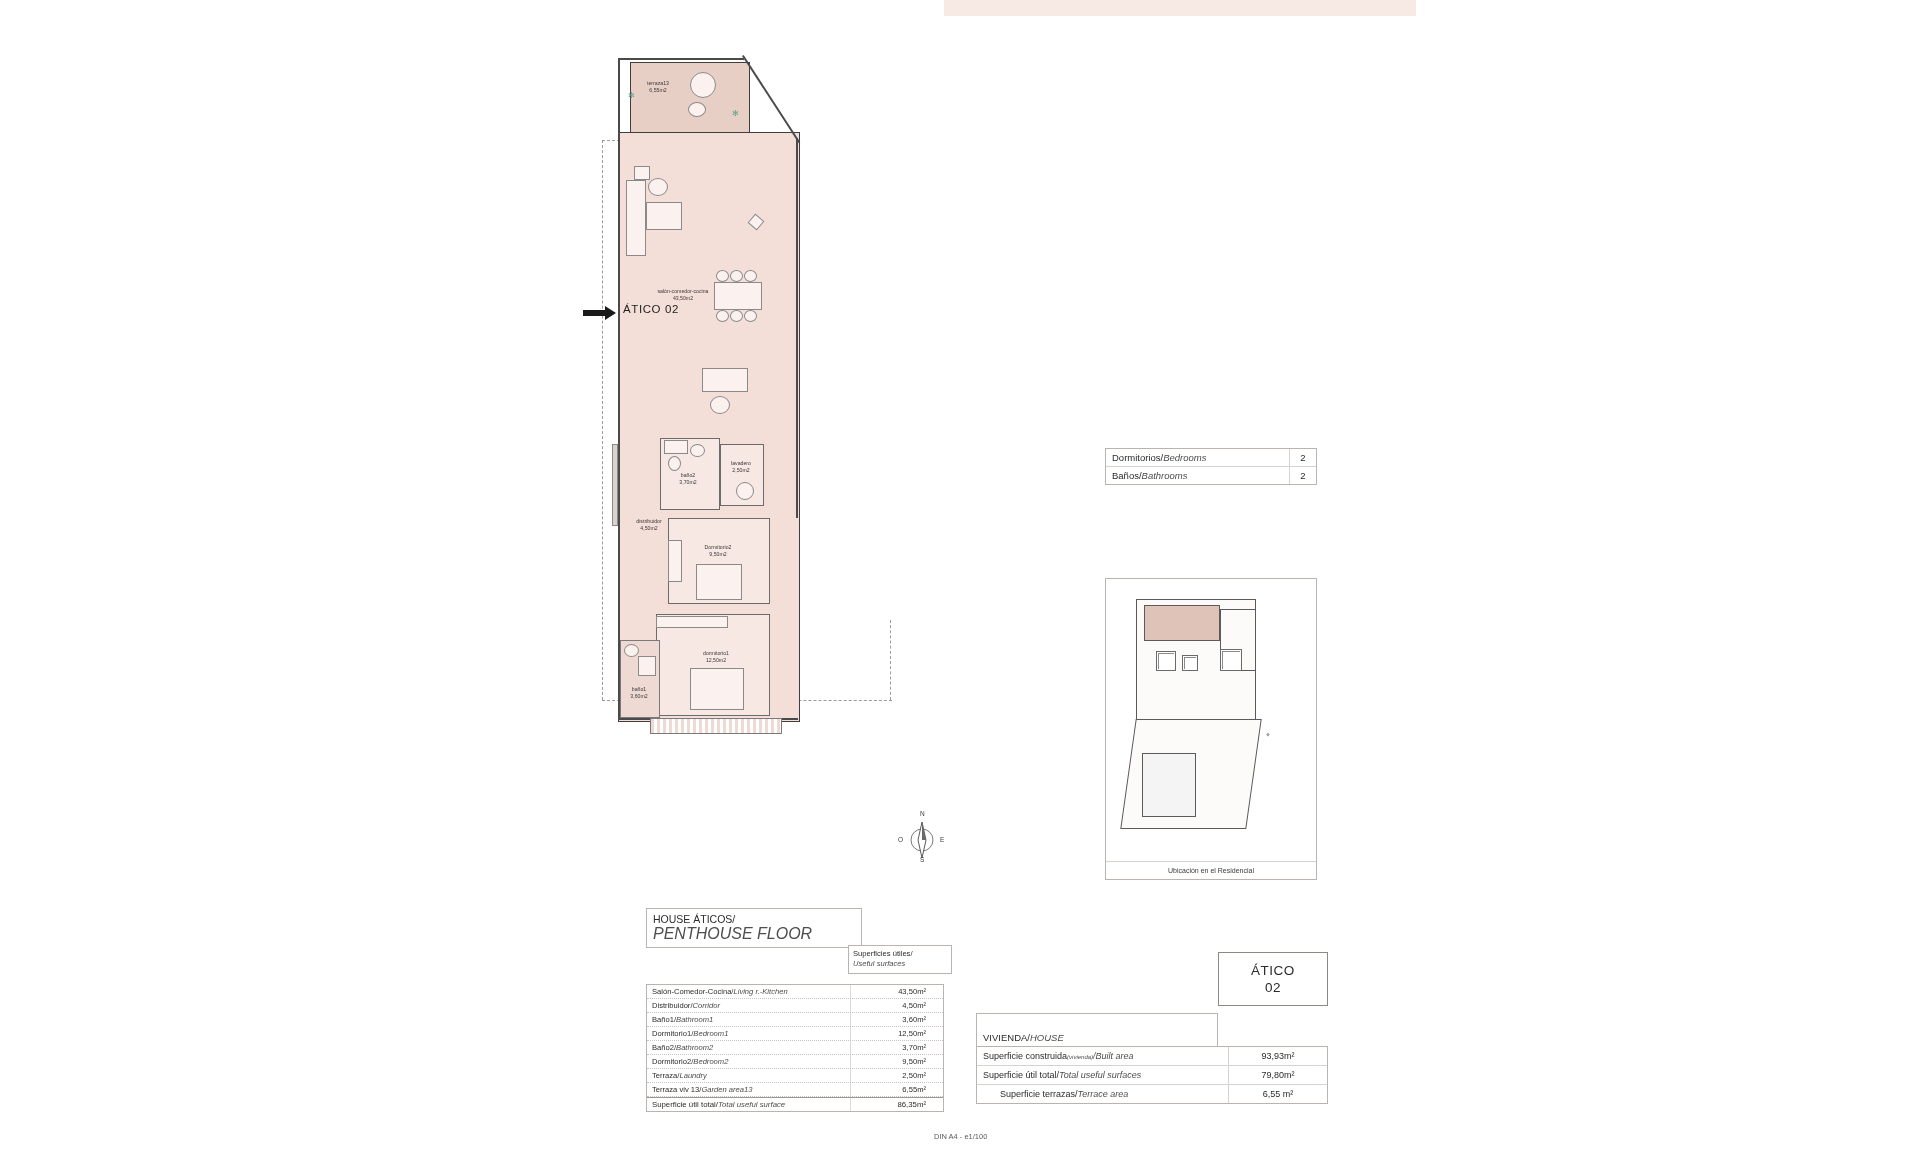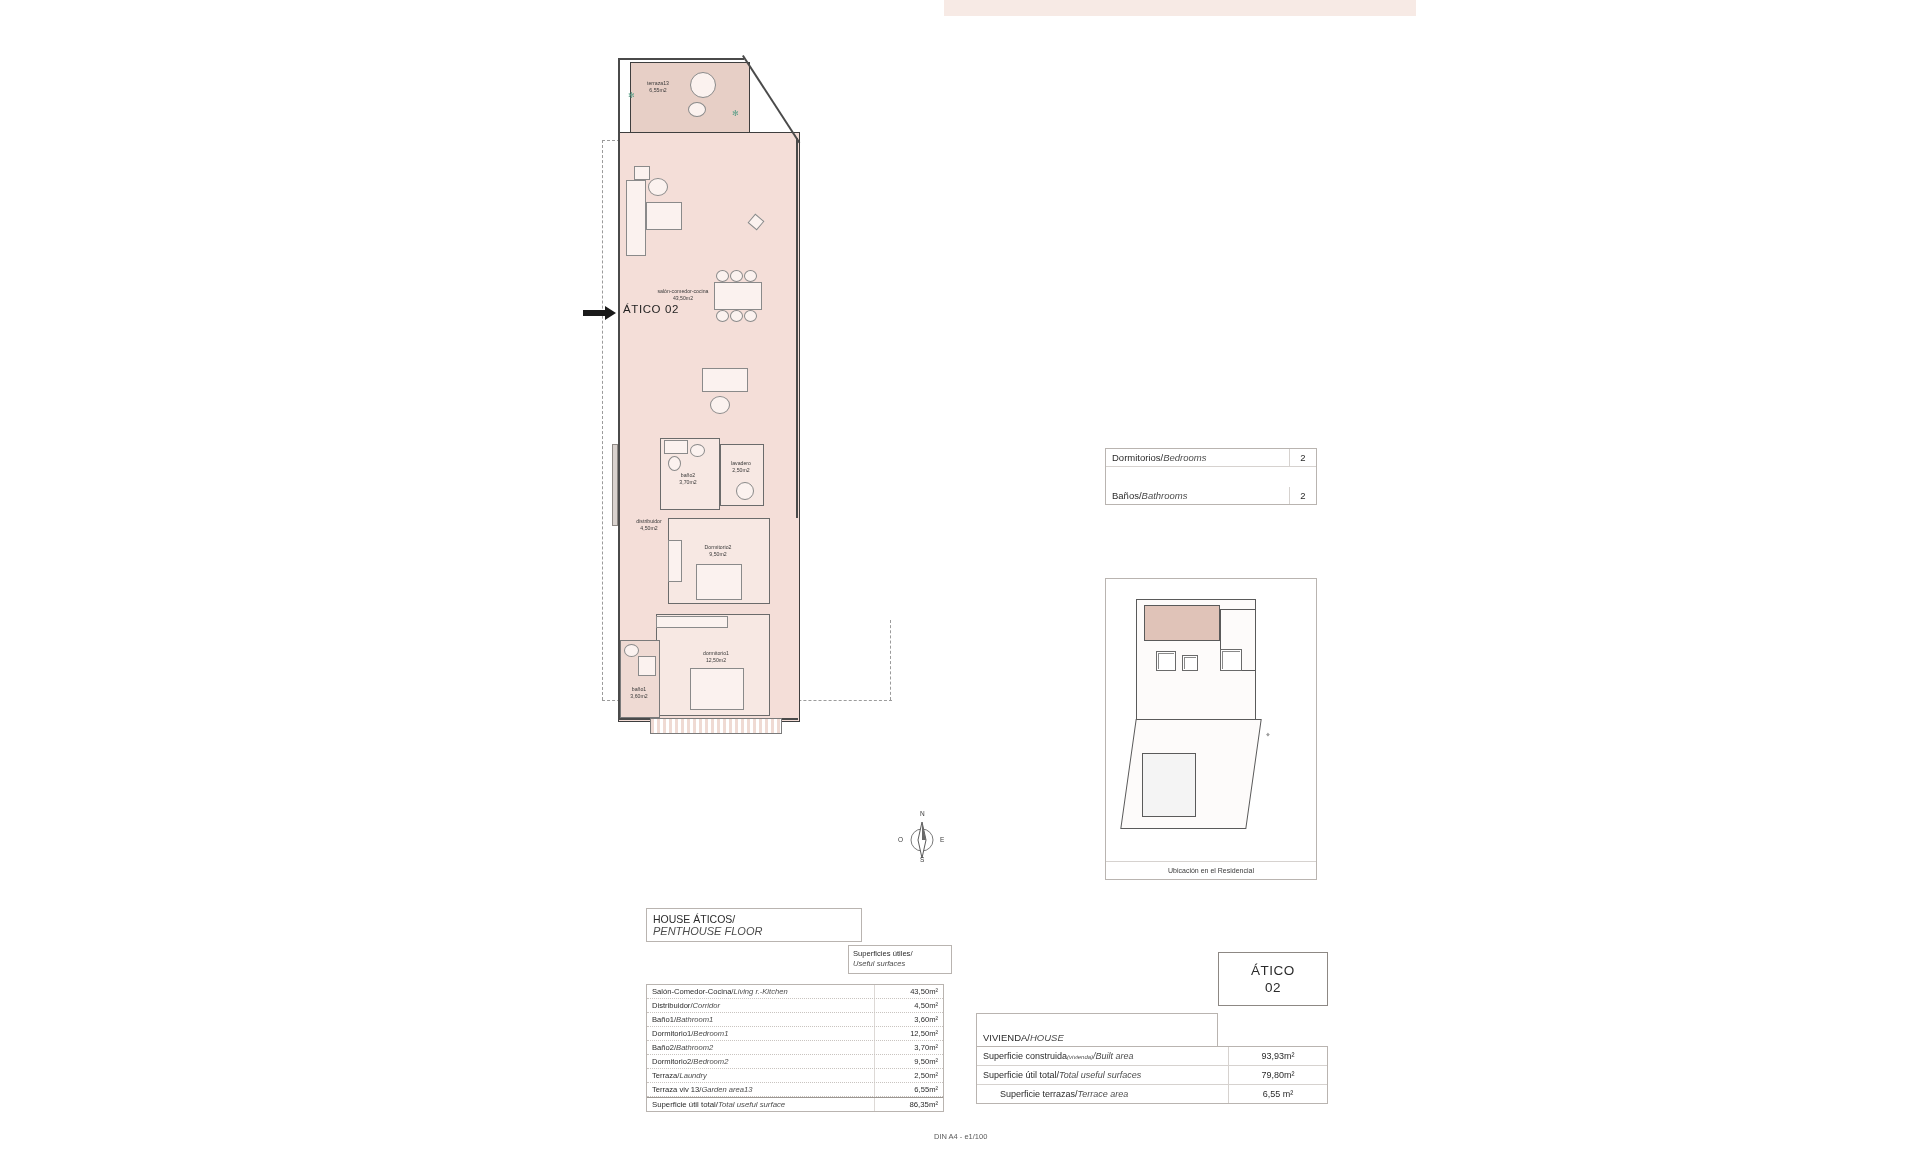--- a/index.html
+++ b/index.html
@@ -44,50 +44,50 @@
   
   .tbl{position:absolute;border:1px solid #b9b4b0;background:#fff;}
   .tbl .hd{font-size:9.5px;padding:3px 6px;border-bottom:1px solid #d6d2cf;color:#2b2b2b;}
   .tbl .bd{font-size:9.5px;padding:4px 6px;line-height:1.45;color:#2b2b2b;}
   .it{font-style:italic;color:#4d4d4d;}
 
   .typology{left:1105px;top:330px;width:210px;}
 
   .counts{position:absolute;left:1105px;top:448px;width:210px;border:1px solid #b9b4b0;}
   .counts .row{display:flex;justify-content:space-between;font-size:9.5px;padding:3px 6px;border-bottom:1px solid #d6d2cf;}
-  .counts .row:last-child{border-bottom:none;margin-top:20px;}
+  .counts .row:last-child{border-bottom:none;}
   .counts .row .v{width:26px;text-align:center;border-left:1px solid #d6d2cf;margin:-3px -6px -3px 0;padding:3px 0;}
 
   
   .locbox{position:absolute;left:1105px;top:578px;width:210px;height:300px;border:1px solid #b9b4b0;background:#fff;}
   .locbox .cap{position:absolute;left:0;right:0;bottom:0;height:17px;border-top:1px solid #d6d2cf;font-size:7px;display:flex;align-items:center;justify-content:center;color:#3a3a3a;}
   .mini{position:absolute;left:14px;top:14px;width:182px;height:262px;}
   .mini .shape{position:absolute;border:1px solid #5a5a5a;background:#fdfbfa;}
   .mini .hl{position:absolute;background:#e0c3b8;border:1px solid #5a5a5a;}
   .mini .sq{position:absolute;border:1px solid #6a6a6a;background:#fff;}
   .mini .sq:after{content:"";position:absolute;inset:1px;border-left:1px solid #8a8a8a;border-top:1px solid #8a8a8a;transform:rotate(0deg);}
 
   
   .atico{position:absolute;left:1218px;top:952px;width:108px;height:52px;border:1px solid #8d8884;display:flex;flex-direction:column;align-items:center;justify-content:center;gap:2px;}
   .atico .t1{font-size:13.5px;letter-spacing:.5px;}
   .atico .t2{font-size:13.5px;letter-spacing:.5px;}
 
   
   .ptitle{position:absolute;left:646px;top:908px;width:202px;border:1px solid #b9b4b0;padding:4px 6px;background:#fff;}
   .ptitle .l1{font-size:10.5px;}
-  .ptitle .l2{font-size:11px;font-style:italic;color:#4d4d4d;}
+  .ptitle .l2{font-size:16px;font-style:italic;color:#4d4d4d;}
 
   .surfhead{position:absolute;left:848px;top:945px;width:94px;border:1px solid #b9b4b0;padding:3px 4px;background:#fff;font-size:7.6px;line-height:1.35;}
   .surfhead .it{display:block;}
 
   .surftable{position:absolute;left:646px;top:984px;width:296px;border:1px solid #b9b4b0;background:#fff;}
   .surftable .r{display:flex;align-items:center;font-size:7.6px;border-bottom:1px dotted #c9c4c0;}
   .surftable .r:last-child{border-bottom:none;}
   .surftable .r .n{flex:1;padding:2px 5px;white-space:nowrap;overflow:hidden;}
-  .surftable .r .v{width:58px;text-align:right;padding:2px 5px;border-left:1px solid #ddd9d6;}
+  .surftable .r .v{width:58px;text-align:right;padding:2px 17px;border-left:1px solid #ddd9d6;}
   .surftable .r.total{border-top:1px solid #9c9792;font-size:7.8px;}
 
   
   .housetitle{position:absolute;left:976px;top:1013px;width:228px;border:1px solid #b9b4b0;background:#fff;padding:18px 6px;font-size:9.5px;}
   .housetable{position:absolute;left:976px;top:1046px;width:350px;border:1px solid #b9b4b0;background:#fff;}
   .housetable .r{display:flex;align-items:center;font-size:9px;border-bottom:1px solid #d6d2cf;}
   .housetable .r:last-child{border-bottom:none;margin-left:17px;}
   .housetable .r .n{flex:1;padding:4px 6px;white-space:nowrap;}
   .housetable .r .v{width:86px;text-align:center;padding:4px 6px;border-left:1px solid #d6d2cf;}
   .tiny{font-size:6px;}

